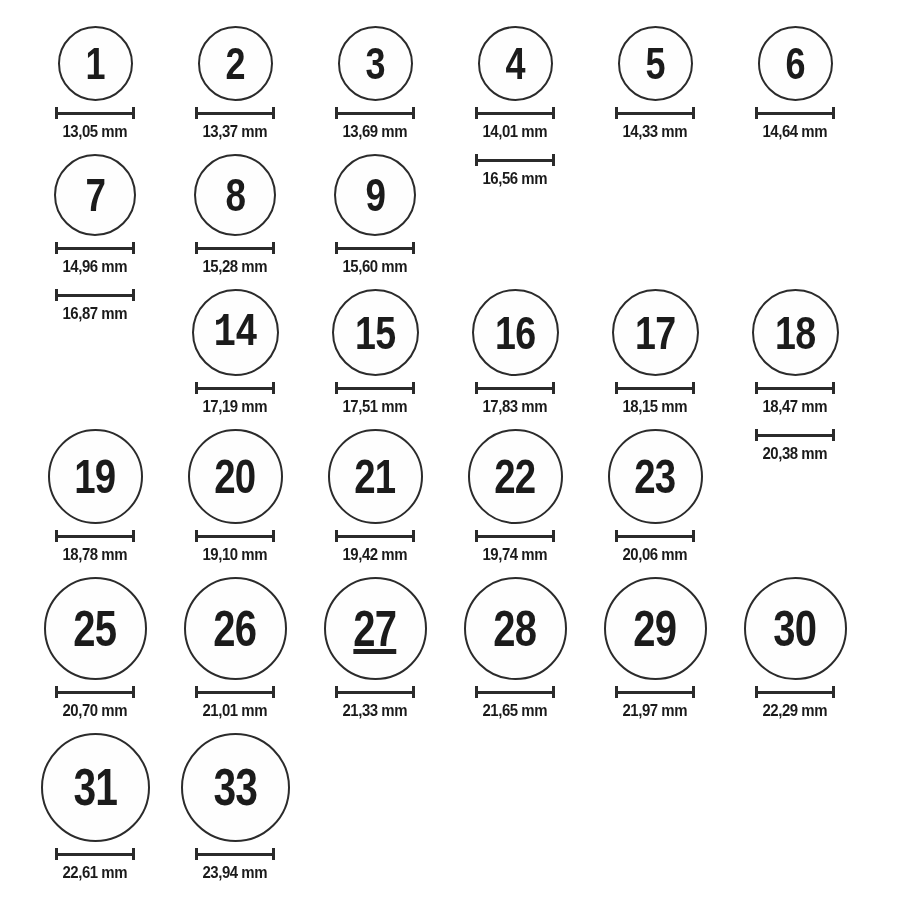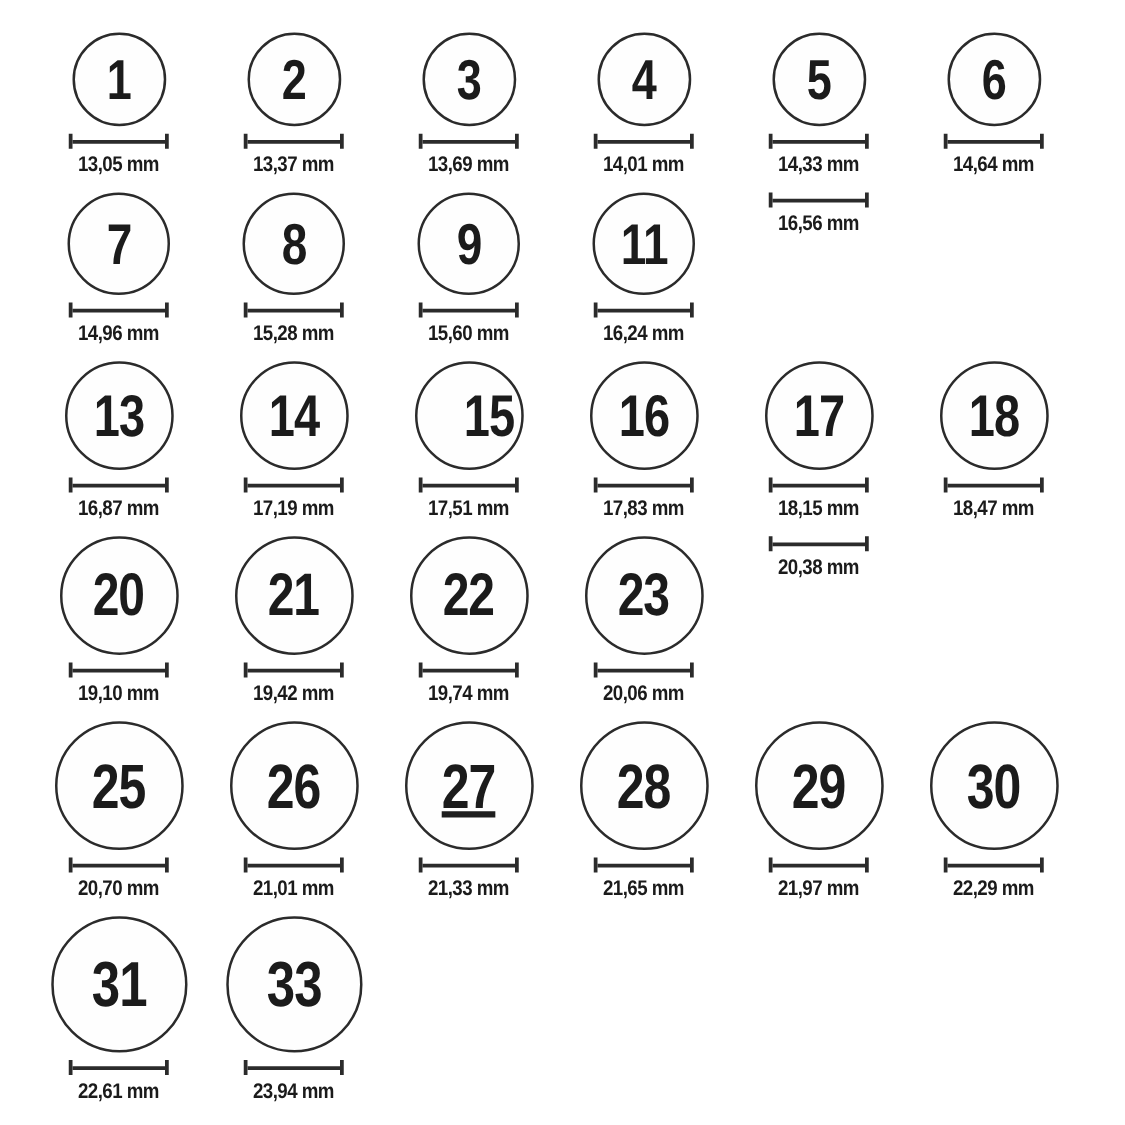--- a/index.html
+++ b/index.html
@@ -178,64 +178,50 @@
       <span class="num" style="font-size: 46px;">9</span>
     </div>
     <div class="measure">
       <div class="cap"></div>
       <div class="mline"></div>
       <div class="cap"></div>
     </div>
     <div class="label">15,60 mm</div>
   </div>
       <div class="cell">
-    <div class="circle" style="width: 82px; height: 82px;">
-      <span class="num" style="font-size: 46px;">11</span>
-    </div>
-    <div class="measure">
-      <div class="cap"></div>
-      <div class="mline"></div>
-      <div class="cap"></div>
-    </div>
-    <div class="label">16,24 mm</div>
-  </div>
-      <div class="cell">
     <div class="measure">
       <div class="cap"></div>
       <div class="mline"></div>
       <div class="cap"></div>
     </div>
     <div class="label">16,56 mm</div>
   </div>
     </div>
     <div class="row">
       <div class="cell">
+    <div class="measure">
+      <div class="cap"></div>
+      <div class="mline"></div>
+      <div class="cap"></div>
+    </div>
+    <div class="label">16,87 mm</div>
+  </div>
+      <div class="cell">
+    <div class="circle" style="width: 87px; height: 87px; font-family: Liberation Mono, monospace;">
+      <span class="num" style="font-size: 47px;">14</span>
+    </div>
+    <div class="measure">
+      <div class="cap"></div>
+      <div class="mline"></div>
+      <div class="cap"></div>
+    </div>
+    <div class="label">17,19 mm</div>
+  </div>
+      <div class="cell">
     <div class="circle" style="width: 87px; height: 87px;">
-      <span class="num" style="font-size: 47px;">13</span>
-    </div>
-    <div class="measure">
-      <div class="cap"></div>
-      <div class="mline"></div>
-      <div class="cap"></div>
-    </div>
-    <div class="label">16,87 mm</div>
-  </div>
-      <div class="cell">
-    <div class="circle" style="width: 87px; height: 87px;">
-      <span class="num" style="font-size: 47px;">14</span>
-    </div>
-    <div class="measure">
-      <div class="cap"></div>
-      <div class="mline"></div>
-      <div class="cap"></div>
-    </div>
-    <div class="label">17,19 mm</div>
-  </div>
-      <div class="cell">
-    <div class="circle" style="width: 87px; height: 87px; justify-content: flex-end;">
       <span class="num" style="font-size: 47px;">15</span>
     </div>
     <div class="measure">
       <div class="cap"></div>
       <div class="mline"></div>
       <div class="cap"></div>
     </div>
     <div class="label">17,51 mm</div>
   </div>
       <div class="cell">
@@ -268,20 +254,31 @@
       <div class="cap"></div>
       <div class="mline"></div>
       <div class="cap"></div>
     </div>
     <div class="label">18,47 mm</div>
   </div>
     </div>
     <div class="row">
       <div class="cell">
     <div class="circle" style="width: 95px; height: 95px;">
+      <span class="num" style="font-size: 48px;">19</span>
+    </div>
+    <div class="measure">
+      <div class="cap"></div>
+      <div class="mline"></div>
+      <div class="cap"></div>
+    </div>
+    <div class="label">18,78 mm</div>
+  </div>
+      <div class="cell">
+    <div class="circle" style="width: 95px; height: 95px;">
       <span class="num" style="font-size: 48px;">20</span>
     </div>
     <div class="measure">
       <div class="cap"></div>
       <div class="mline"></div>
       <div class="cap"></div>
     </div>
     <div class="label">19,10 mm</div>
   </div>
       <div class="cell">

